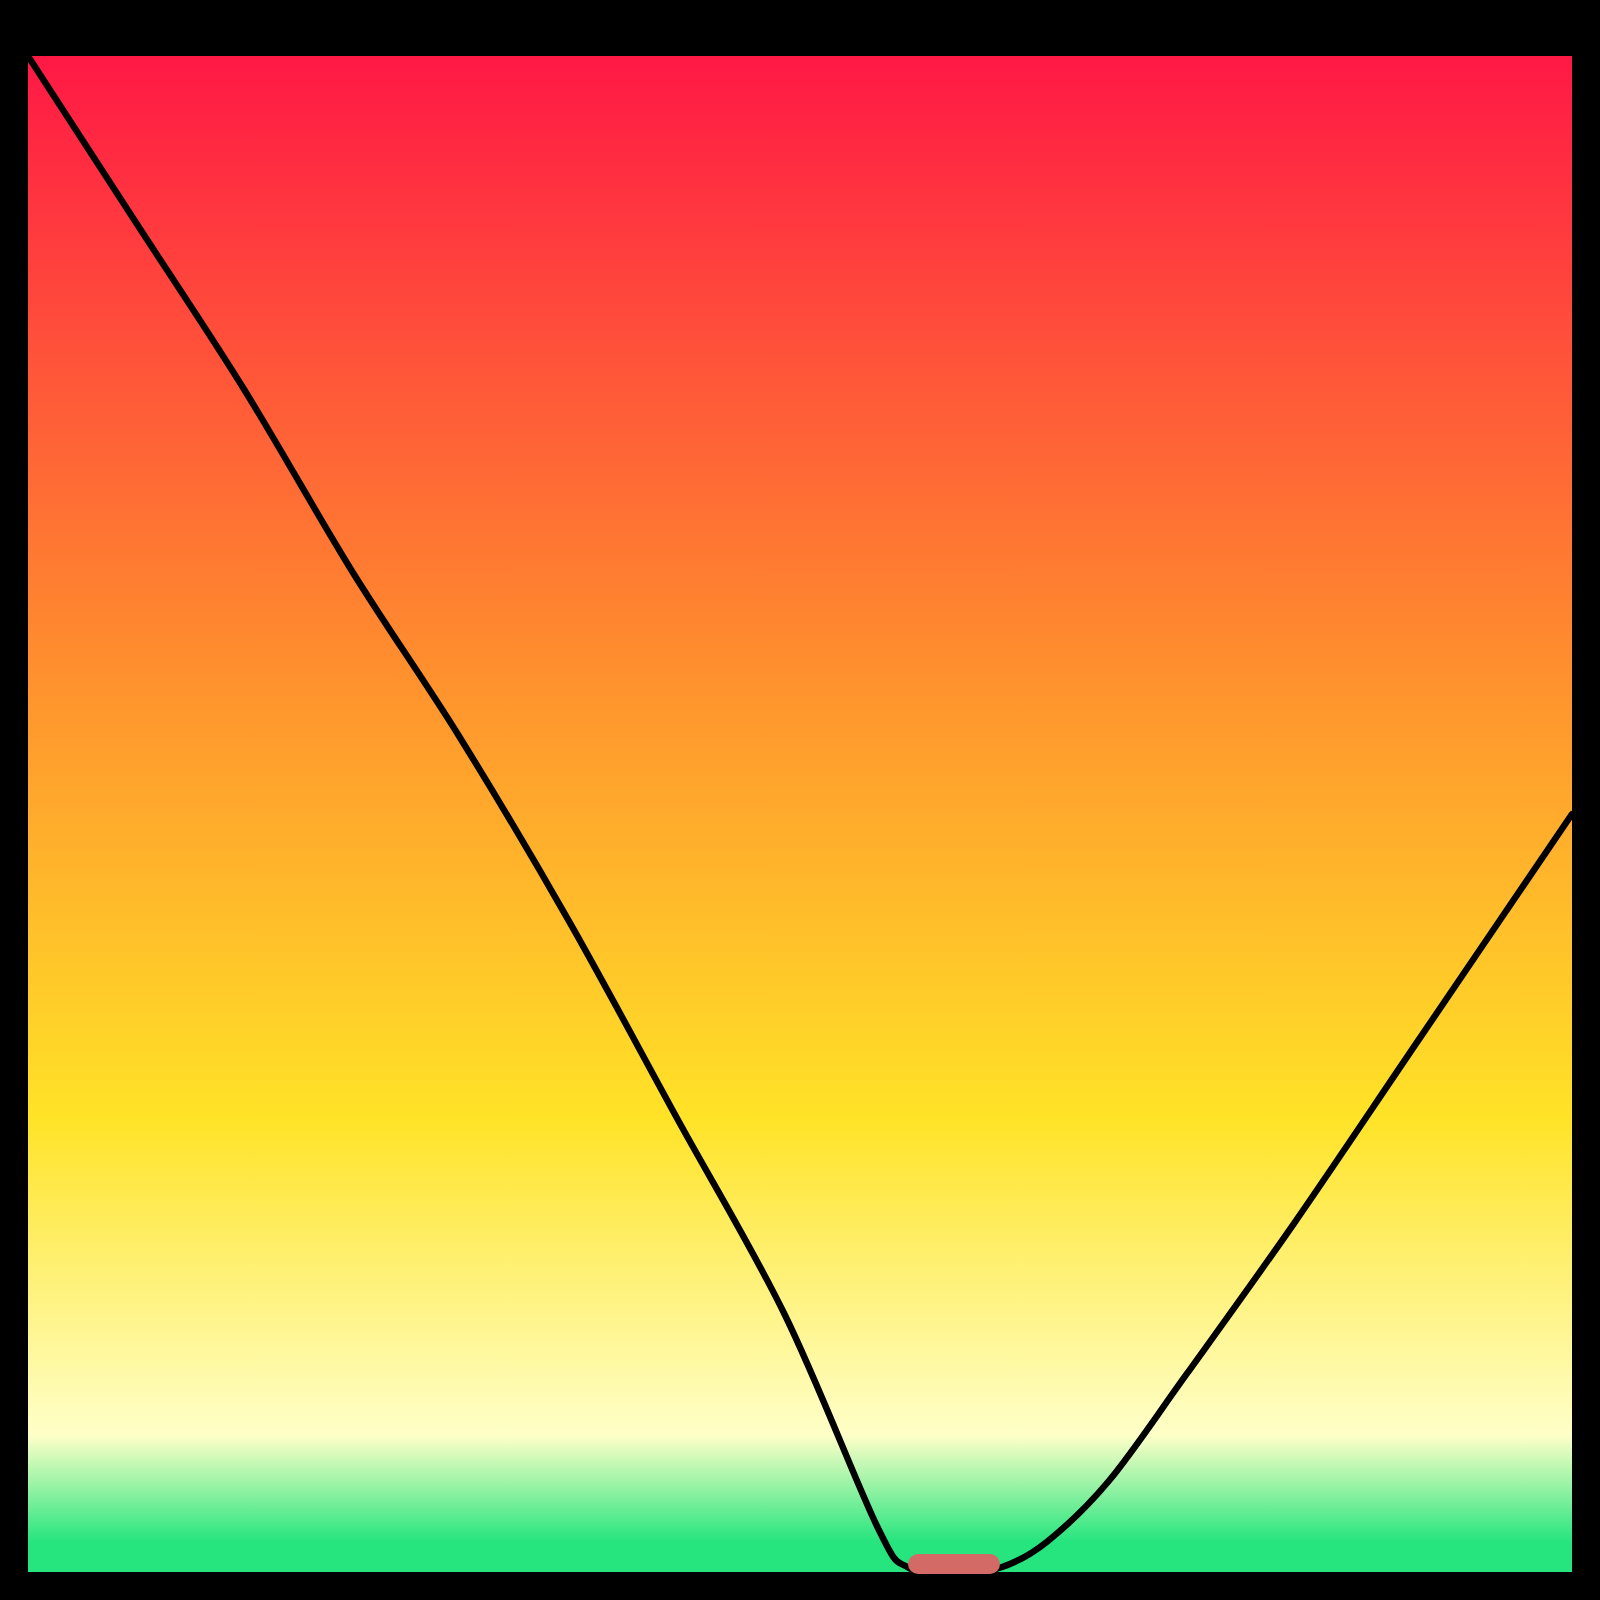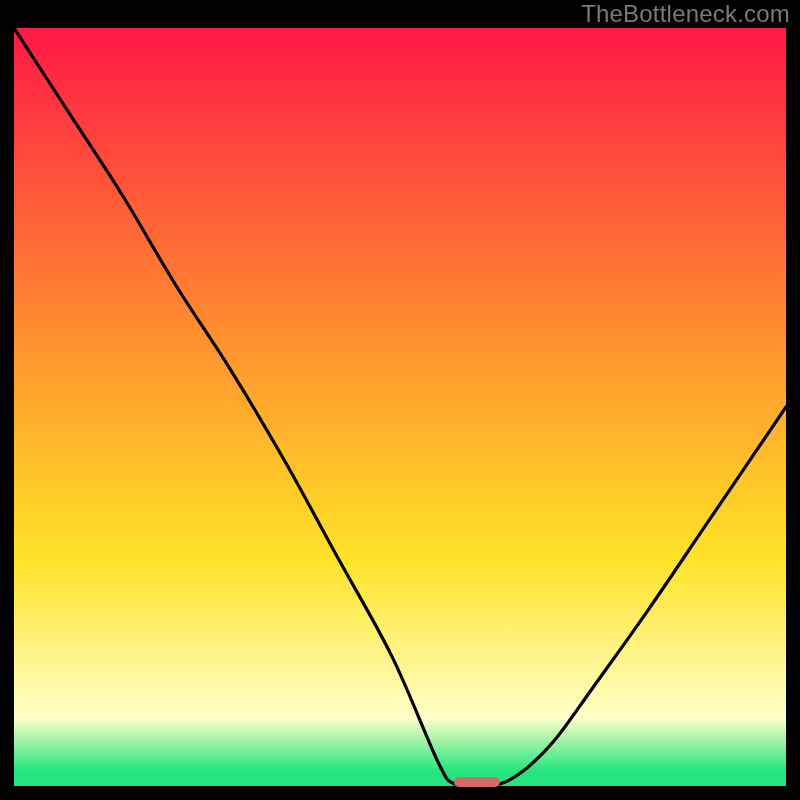--- a/index.html
+++ b/index.html
@@ -44,21 +44,20 @@
     height: 10px;
     border-radius: 5px;
     background: #d36a65;
     z-index: 4;
   }
 </style>
 </head>
 <body>
 
 <div class="frame">
-  <div class="watermark">TheBottleneck.com</div>
 
   <div class="plot-wrap">
     <svg width="772" height="758" preserveAspectRatio="none">
       <defs>
         <linearGradient id="bg-grad" x1="0" y1="0" x2="0" y2="1">
           <stop id="g0" offset="0%" stop-color="#ff1845"></stop>
           <stop id="g1" offset="40%" stop-color="#ff8e2e"></stop>
           <stop id="g2" offset="70%" stop-color="#ffe327"></stop>
           <stop id="g3" offset="91%" stop-color="#feffc8"></stop>
           <stop id="g4" offset="98%" stop-color="#26e57e"></stop>

